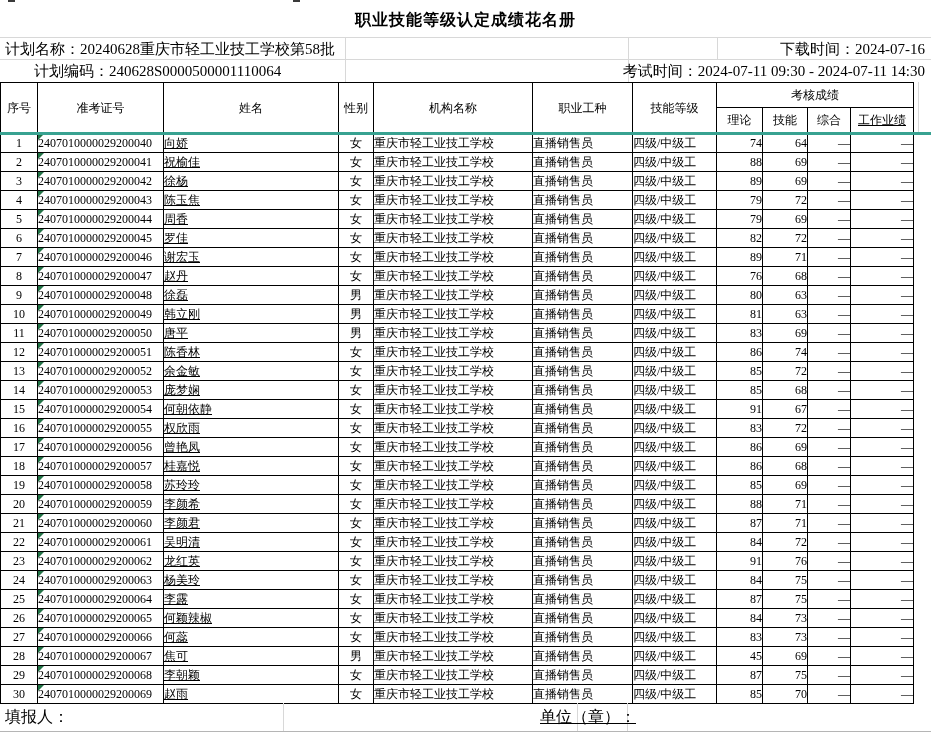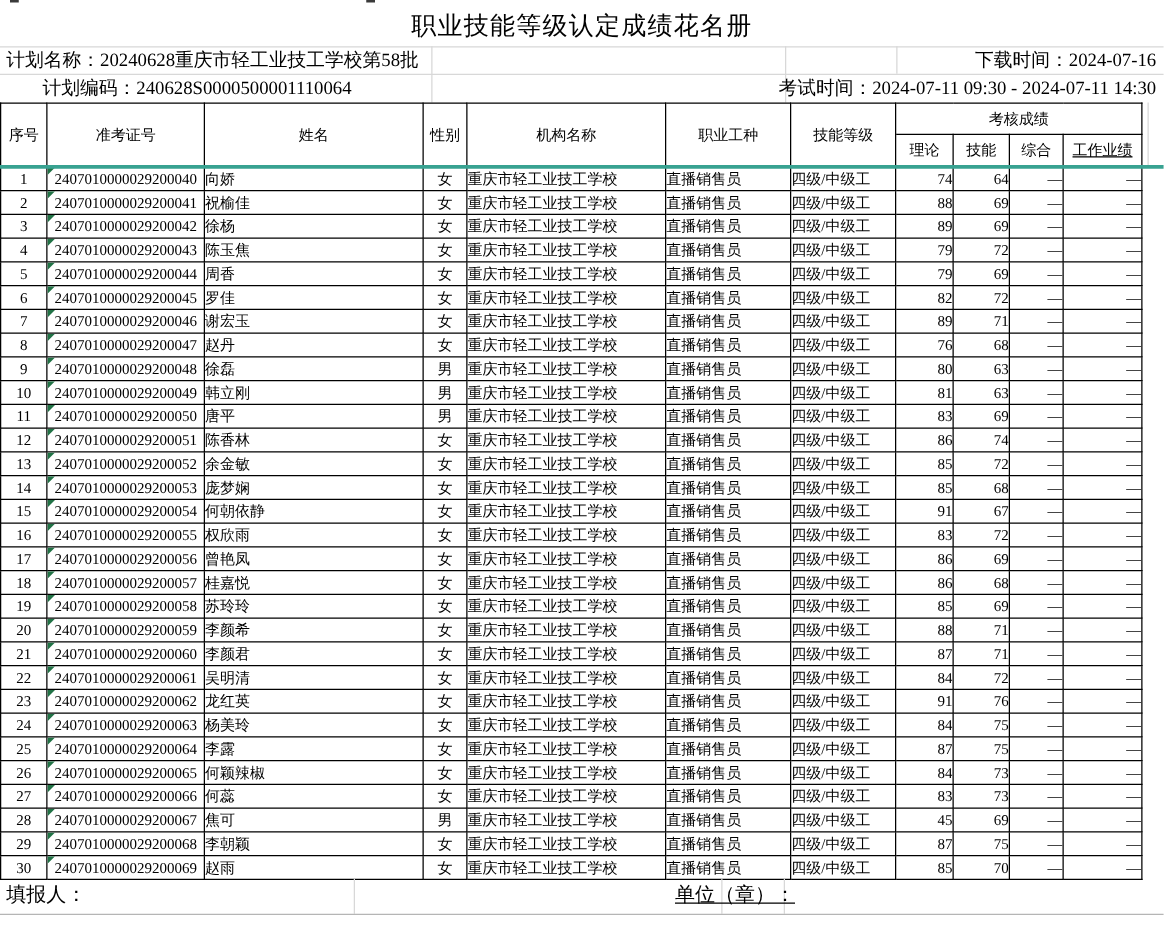--- a/index.html
+++ b/index.html
@@ -11,41 +11,41 @@
   
   .gridline{position:absolute;background:#d8d8d8;}
   .mark{position:absolute;background:#3a3a3a;}
   
   .title-row{
     position:absolute;left:0;top:3px;width:931px;height:34px;
     display:flex;align-items:center;justify-content:center;
   }
   .title-row .t{
     font-family:"Liberation Sans","DejaVu Sans",sans-serif;
-    font-weight:normal;font-size:20px;letter-spacing:1px;
+    font-weight:bold;font-size:16px;letter-spacing:1px;
   }
   
   .info-cell{position:absolute;font-size:15px;white-space:nowrap;line-height:22px;height:22px;}
   
   table.roster{
     position:absolute;left:0;top:82px;border-collapse:collapse;table-layout:fixed;
     width:914px;
   }
   table.roster th,table.roster td{
     border:1px solid #000;box-sizing:border-box;overflow:hidden;white-space:nowrap;
     font-size:12px;font-weight:normal;padding:0;
   }
   tr.hrow1{height:25px;}
   tr.hrow2{height:26px;}
   table.roster th{text-align:center;margin-top:19px;}
   th.th-work{padding:0 14px;word-break:break-all;white-space:normal;line-height:13px;text-decoration:underline;}
   tbody tr{height:19px;}
   td.c-seq{text-align:center;}
-  td.c-id{padding-left:9px;position:relative;text-align:center;}
-  td.c-name{padding-left:3px;}
+  td.c-id{padding-left:9px;position:relative;}
+  td.c-name{padding-left:3px;text-decoration:underline;}
   td.c-gender{text-align:center;}
   td.c-org{padding-left:3px;}
   td.c-occ{padding-left:3px;}
   td.c-level{padding-left:3px;}
   td.c-score{text-align:right;padding-right:5px;}
   .tri{
     position:absolute;left:0;top:0;width:0;height:0;
     border-top:6px solid #217346;border-right:6px solid transparent;
   }
   .freeze-line{position:absolute;left:0;top:132px;width:931px;height:3px;background:#38a291;}

